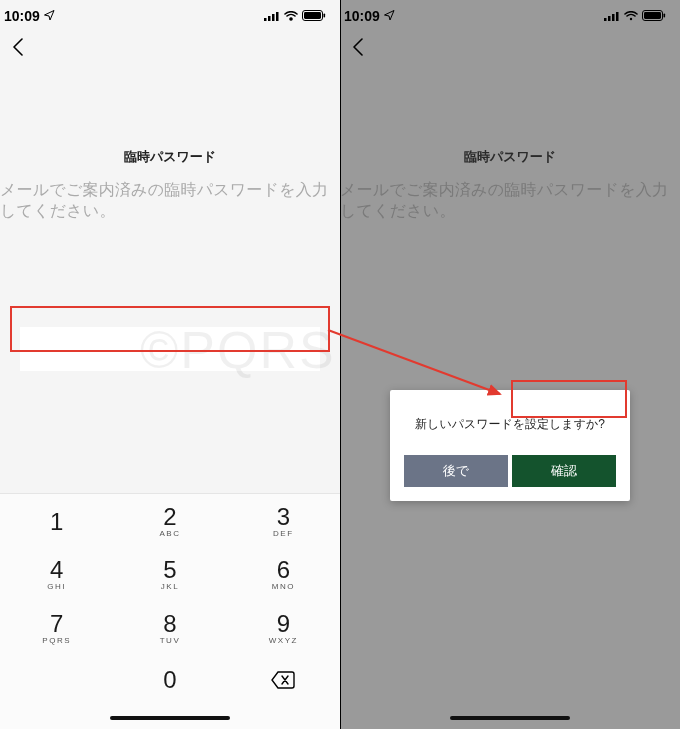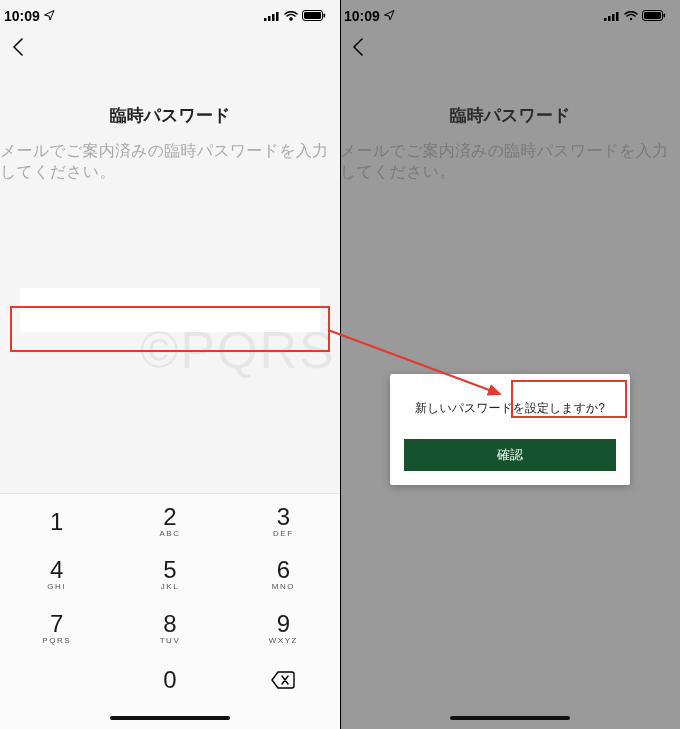--- a/index.html
+++ b/index.html
@@ -52,22 +52,22 @@
   }
   .back-chevron { font-size: 22px; font-weight: 300; }
   .content {
     flex: 1;
     display: flex;
     flex-direction: column;
     align-items: center;
     position: relative;
   }
   .title {
-    margin-top: 38px;
-    font-size: 17px;
+    margin-top: 82px;
+    font-size: 13px;
     font-weight: 600;
     color: #222;
   }
   .right .title { color: #2a2a2a; }
   .subtitle {
     margin-top: 14px;
     font-size: 16px;
     color: #aaa;
     letter-spacing: 0.2px;
   }
@@ -138,21 +138,21 @@
   .right .home-indicator { background: #9a9a9a; }
   .home-bar {
     width: 120px; height: 4px;
     background: #111;
     border-radius: 3px;
   }
   
   .dialog {
     position: absolute;
     left: 50%;
-    top: 308px;
+    top: 324px;
     transform: translateX(-50%);
     width: 240px;
     background: #fff;
     border-radius: 2px;
     box-shadow: 0 2px 8px rgba(0,0,0,0.25);
     padding: 26px 14px 14px 14px;
     z-index: 8;
   }
   .dialog-msg {
     font-size: 12px;
@@ -343,20 +343,21 @@
       </span>
     </div>
     <div class="content">
       <div class="title">臨時パスワード</div>
       <div class="subtitle">メールでご案内済みの臨時パスワードを入力してください。</div>
       <div class="input-area"></div>
 
       <div class="dialog">
         <div class="dialog-msg">新しいパスワードを設定しますか?</div>
         <div class="dialog-buttons">
+          <button class="dlg-btn later">後で</button>
           <button class="dlg-btn confirm">確認</button>
         </div>
       </div>
     </div>
     <div class="spacer-bottom"></div>
     <div class="home-indicator">
         <div class="home-bar"></div>
       </div>
   </div>
 

